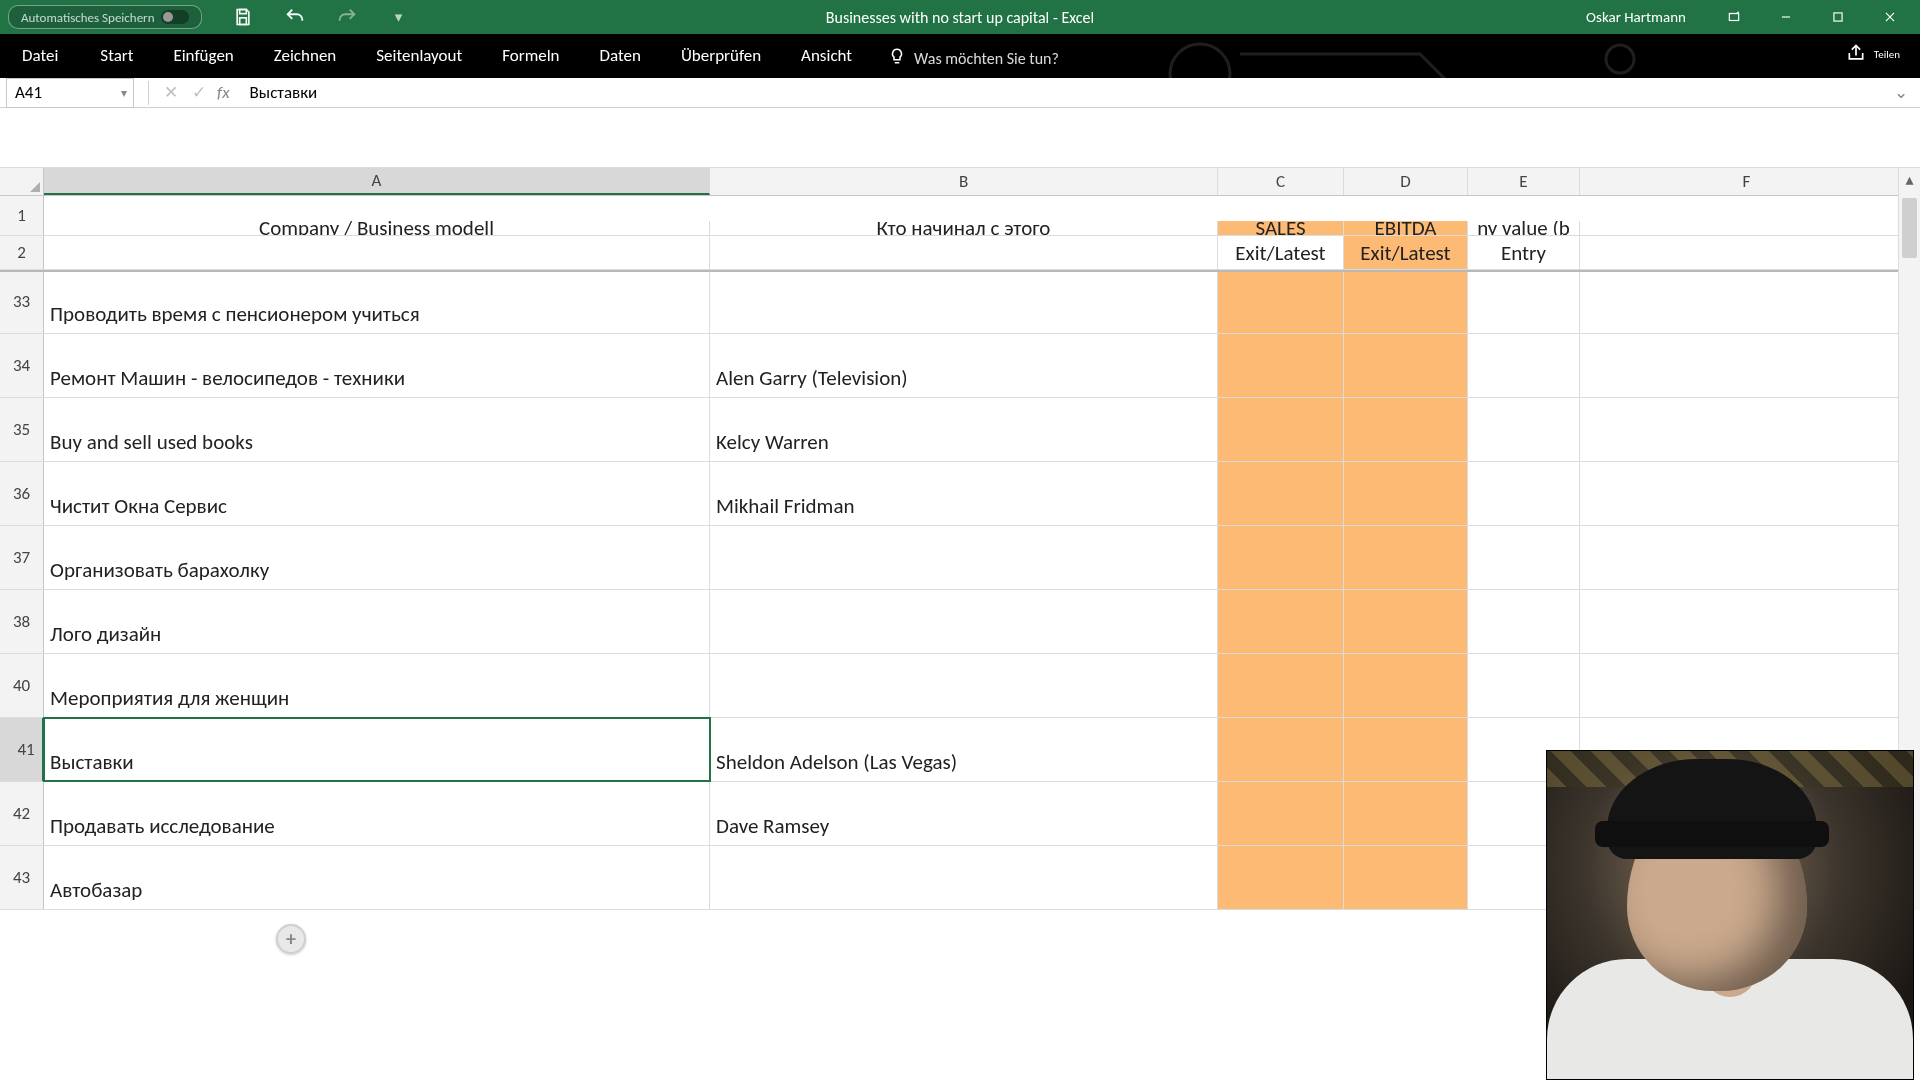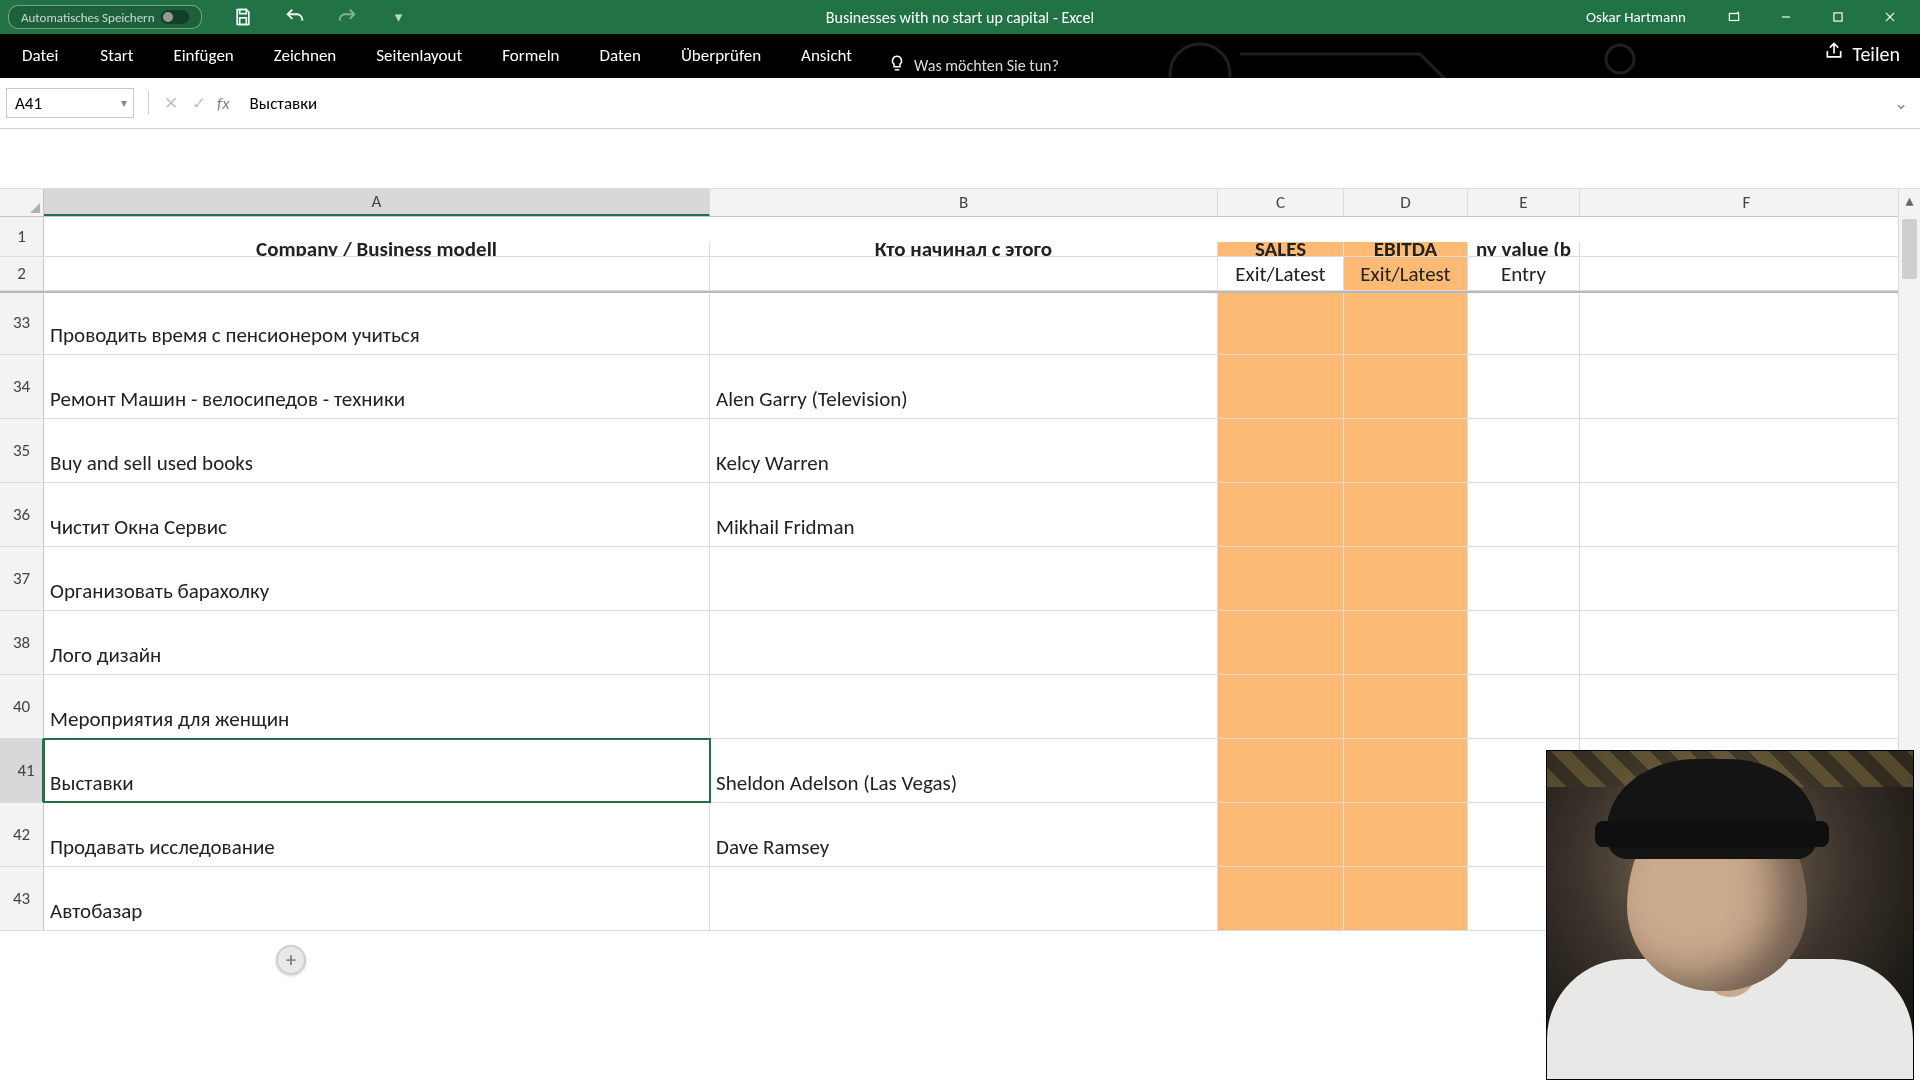--- a/index.html
+++ b/index.html
@@ -16,25 +16,25 @@
 .titlebar .right { margin-left:auto; display:flex; align-items:center; gap:8px; padding-right:8px; }
 .titlebar .user { font-size:15px; padding:0 18px; }
 .titlebar .winbtn { width:44px; height:34px; display:flex; align-items:center; justify-content:center; }
 .titlebar .winbtn svg { width:14px; height:14px; }
 .ribbon-bg-deco { position:absolute; right:200px; top:0; height:78px; width:600px; pointer-events:none; opacity:.12; }
 
 
 .ribbon { height: 44px; background: #000000; display:flex; align-items:flex-end; color:#fff; position:relative; }
 .ribbon .tab { padding: 10px 20px 12px; font-size: 17px; cursor:pointer; }
 .ribbon .tab.file { background: transparent; padding-left:22px; padding-right:22px; }
-.ribbon .tell { display:flex; align-items:center; gap:8px; padding:10px 16px 2px; color:rgba(255,255,255,.85); font-size:16px; }
-.ribbon .share { margin-left:auto; padding:10px 20px 12px; display:flex; align-items:flex-end; gap:8px; font-size:20px; }
-
-
-.fbar { height: 51px; background:#fff; border-bottom:1px solid #d0d0d0; display:flex; align-items:center; font-size:17px; }
+.ribbon .tell { display:flex; align-items:center; gap:8px; padding:10px 16px 9px; color:rgba(255,255,255,.85); font-size:16px; }
+.ribbon .share { margin-left:auto; padding:10px 20px 12px; display:flex; align-items:center; gap:8px; font-size:11px; }
+
+
+.fbar { height: 30px; background:#fff; border-bottom:1px solid #d0d0d0; display:flex; align-items:center; font-size:17px; }
 .namebox { width:128px; height:30px; border:1px solid #c8c8c8; margin:0 6px; display:flex; align-items:center; padding:0 8px; position:relative; }
 .namebox::after { content:"▾"; position:absolute; right:6px; color:#888; font-size:12px; }
 .fbar .sep { width:1px; height:24px; background:#d0d0d0; margin:0 8px; }
 .fbar .fxbtn { width:28px; display:flex; justify-content:center; color:#888; }
 .fbar .fxbtn.cancel { color:#c0c0c0; }
 .fbar .fxbtn.ok { color:#c0c0c0; }
 .fbar .fx { font-style:italic; color:#888; margin:0 10px 0 4px; }
 .fbar .formula { flex:1; padding:0 10px; }
 .fbar .expand { width:26px; color:#888; }
 
@@ -46,21 +46,21 @@
 .colheads { display:flex; height:28px; border-bottom:1px solid #c6c6c6; }
 .corner { width:44px; border-right:1px solid #c6c6c6; background:#f3f3f3; position:relative; }
 .corner::after { content:""; position:absolute; right:3px; bottom:3px; width:0; height:0; border-left:10px solid transparent; border-bottom:10px solid #b0b0b0; }
 .ch { border-right:1px solid #dcdcdc; background:#f3f3f3; display:flex; align-items:center; justify-content:center; font-size:17px; color:#444; }
 .ch.sel { background:#d8d8d8; border-bottom:2px solid #217346; }
 .rowhead { width:44px; border-right:1px solid #c6c6c6; background:#f3f3f3; display:flex; align-items:center; justify-content:center; font-size:17px; color:#444; }
 .rowhead.sel { background:#d8d8d8; border-right:2px solid #217346;padding-left:10px; }
 .row { display:flex; border-bottom:1px solid #dcdcdc; }
 .cell { border-right:1px solid #dcdcdc; padding:4px 6px; font-size:21px; color:#222; display:flex; align-items:center; overflow:hidden; white-space:nowrap; }
 .cell.center { justify-content:center; }
-.cell.bold { font-weight:700;margin-top:25px; }
+.cell.bold { font-weight:400;margin-top:25px; }
 .colA { width: 666px; } 
 .colB { width: 508px; }
 .colC { width: 126px; }
 .colD { width: 124px; }
 .colE { width: 112px; }
 .colF { width: 334px; }
 .row.h1 { height:40px; }
 .row.h2 { height:34px; }
 .row.data { height:64px; }
 .row.data .cell { align-items:flex-end; padding-bottom:6px; }

